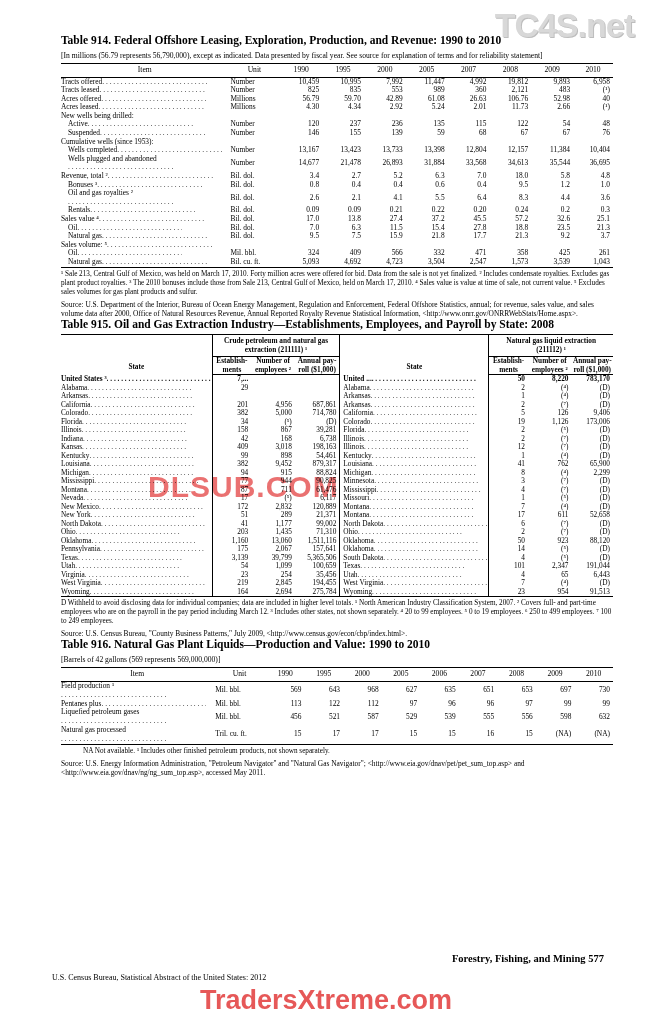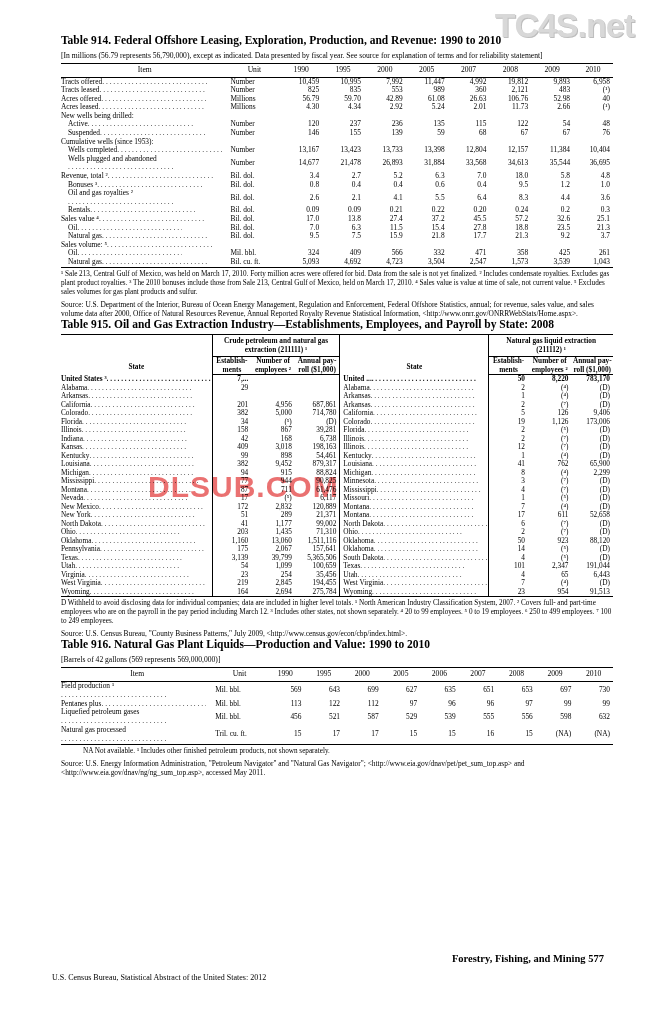--- a/index.html
+++ b/index.html
@@ -44,20 +44,21 @@
   .foot-right{position:absolute;right:0;bottom:22px;font-size:10.5px;font-weight:bold;font-family:"Liberation Serif",serif;margin-left:13px;}
   .foot-left{position:absolute;left:0;bottom:4px;font-size:8px;}
 </style>
 </head>
 <body>
 
 <div class="page">
 
   <div class="wm wm-top">TC4S.net</div>
   <div class="wm wm-mid">DLSUB.COM</div>
+  <div class="wm wm-bot">TradersXtreme.com</div>
 
   <div class="content">
 
     <h2 class="tbl-title">Table 914. Federal Offshore Leasing, Exploration, Production, and Revenue: 1990 to 2010</h2>
     <p class="headnote">[In millions (56.79 represents 56,790,000), except as indicated. Data presented by fiscal year. See source for explanation of terms and for reliability statement]</p>
 
     <table class="t914">
       <thead>
         <tr class="rule-top">
           <th class="hd thin-bot" style="width:168px">Item</th>
@@ -623,21 +624,21 @@
           <th class="hd thin-bot" style="width:38px">2009</th>
           <th class="hd thin-bot" style="width:38px">2010</th>
         </tr>
       </thead>
       <tbody id="t916-body">
           <tr>
             <td class="col-item"><span>Field production ¹</span><span class="dots" style="overflow: hidden; white-space: nowrap; display: inline-block; max-width: 105px; vertical-align: bottom;"> . . . . . . . . . . . . . . . . . . . . . . . . . . . . . . </span></td>
             <td class="col-item" style="padding-left: 2px;">Mil. bbl.</td>
             <td class="num">569</td>
             <td class="num">643</td>
-            <td class="num">699</td>
+            <td class="num">968</td>
             <td class="num">627</td>
             <td class="num">635</td>
             <td class="num">651</td>
             <td class="num">653</td>
             <td class="num">697</td>
             <td class="num">730</td>
           </tr>
           <tr>
             <td class="col-item"><span>Pentanes plus</span><span class="dots" style="overflow: hidden; white-space: nowrap; display: inline-block; max-width: 105px; vertical-align: bottom;"> . . . . . . . . . . . . . . . . . . . . . . . . . . . . . . </span></td>
             <td class="col-item" style="padding-left: 2px;">Mil. bbl.</td>

